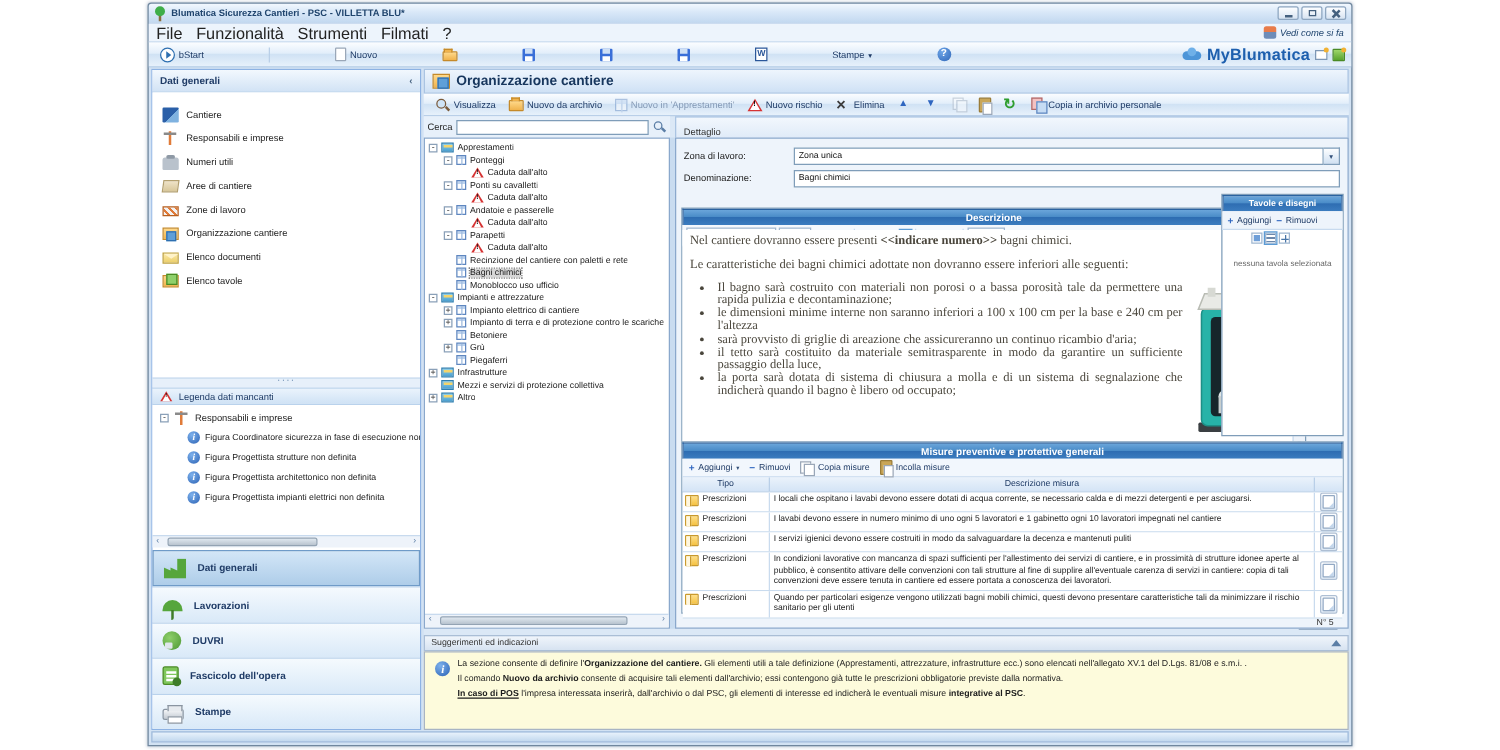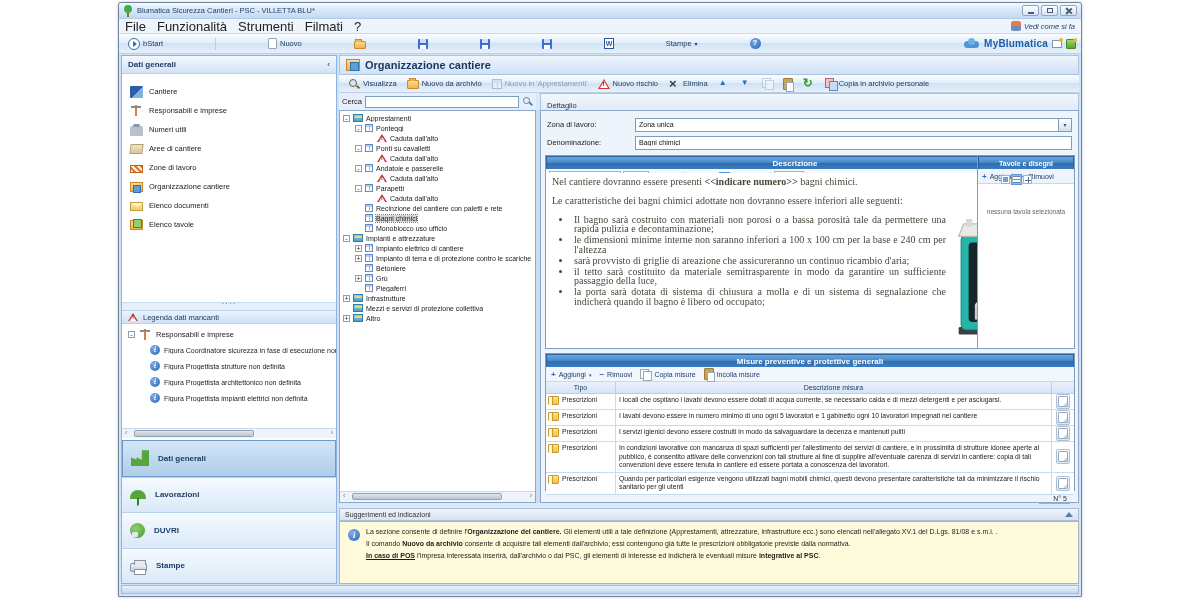--- a/index.html
+++ b/index.html
@@ -6,42 +6,42 @@
     font-family:"Liberation Sans", sans-serif;}
   *{box-sizing:border-box;}
   .stage{position:relative;width:1200px;height:600px;background:#fff;}
 
   
   .win{position:absolute;left:118px;top:2px;width:964px;height:595px;background:#d2e2f3;
     border:1px solid #70879e;border-radius:3px 3px 0 0;box-shadow:0 0 3px rgba(60,90,130,.35);}
   .titlebar{position:absolute;left:0;right:0;top:0;height:16px;display:flex;align-items:center;
     padding:0 4px;background:linear-gradient(#f2f8fe,#d9e8f8 45%,#c3d9f0);border-radius:3px 3px 0 0;
     border-bottom:1px solid #b5cce6;}
-  .title-text{font-size:7.5px;color:#20456e;margin-left:4px;white-space:nowrap;}
+  .title-text{font-size:7.5px;color:#20456e;margin-left:4px;white-space:nowrap;font-weight:bold;}
   .winctl{margin-left:auto;display:flex;gap:2px;}
   .wbtn{width:17px;height:11px;border:1px solid #8ea6c0;border-radius:2px;
     background:linear-gradient(#fdfeff,#d8e4f2);display:inline-flex;align-items:center;justify-content:center;}
   .g-min{width:6px;height:2px;background:#44607e;margin-top:4px;}
   .g-max{width:6px;height:5px;border:1px solid #44607e;}
   .g-close{position:relative;width:7px;height:7px;}
   .g-close::before,.g-close::after{content:"";position:absolute;left:3px;top:0;width:1.5px;height:8px;background:#44607e;}
   .g-close::before{transform:rotate(45deg);} .g-close::after{transform:rotate(-45deg);}
 
   .menubar{position:absolute;left:0;right:0;top:16px;height:15px;background:#edf4fc;
     border-bottom:1px solid #c8daee;display:flex;align-items:center;padding:0 6px;}
   .menu-item{font-size:13px;color:#222;margin-right:11px;cursor:default;}
   .vedi{margin-left:auto;display:flex;align-items:center;gap:3px;font-size:7.5px;color:#20456e;font-style:italic;}
 
   .qtoolbar{position:absolute;left:0;right:0;top:31px;height:20px;display:flex;align-items:center;
     padding:0 5px;background:linear-gradient(#fbfdff,#e2eefa 45%,#d0e2f4 50%,#e7f1fb);
     border-bottom:1px solid #b9cfe8;gap:44px;}
   .qbtn{display:inline-flex;align-items:center;gap:3px;font-size:7.5px;color:#1f3b66;padding:1px 4px;border-radius:2px;}
   .sep{width:1px;height:12px;background:#b9cfe8;margin:0 4px;}
   .brandwrap{margin-left:auto;display:flex;align-items:center;gap:4px;}
-  .brand-name{font-size:10px;font-weight:bold;color:#1d5fae;letter-spacing:.2px;}
+  .brand-name{font-size:13px;font-weight:bold;color:#1d5fae;letter-spacing:.2px;}
   .g-dd::after{content:"▾";font-size:6px;color:#1f3b66;}
 
   
   .ic{display:inline-block;vertical-align:middle;flex:none;position:relative;}
   .ic-tree{width:10px;height:12px;}
   .ic-tree::before{content:"";position:absolute;left:4px;top:6px;width:2px;height:6px;background:#8a6d3b;}
   .ic-tree::after{content:"";position:absolute;left:1px;top:0;width:8px;height:8px;border-radius:50%;background:#3fae49;}
   .ic-play{width:12px;height:12px;border:1px solid #2e6fb0;border-radius:50%;background:#fff;}
   .ic-play::after{content:"";position:absolute;left:4px;top:2px;border-left:4px solid #2e6fb0;border-top:3px solid transparent;border-bottom:3px solid transparent;}
   .ic-page{width:9px;height:11px;background:#fff;border:1px solid #9aa7b8;border-radius:1px;}
@@ -207,21 +207,21 @@
   .f-input{flex:1;height:14px;border:1px solid #7f9db9;background:#fff;font-size:7px;color:#111;
     padding:0 3px;display:flex;align-items:center;font-family:"Liberation Sans",sans-serif;}
   .f-dd{width:13px;height:14px;border:1px solid #7f9db9;border-left:none;background:linear-gradient(#fdfeff,#cfe0f2);
     display:flex;align-items:center;justify-content:center;}
   .f-dd::after{content:"▾";font-size:6px;color:#33507a;}
 
   .bluehdr{height:13px;line-height:13px;text-align:center;color:#fff;font-size:8px;font-weight:bold;
     background:linear-gradient(#6aa5da 0%,#4a8cc8 45%,#2e6db2 50%,#3b7cbf 100%);
     border:1px solid #2a62a0;border-bottom:none;}
   .panel{position:absolute;background:#fff;border:1px solid #7f9db9;}
-  .p-descr{left:4px;top:44px;width:500px;height:194px;}
+  .p-descr{left:4px;top:55px;width:500px;height:194px;}
   .p-tavole{left:436px;top:44px;width:98px;height:194px;}
   .p-misure{left:4px;top:242px;width:530px;height:138px;}
 
   .rtfbar{height:17px;display:flex;align-items:center;gap:2px;padding:0 3px;background:#f4f8fd;
     border-bottom:1px solid #c8daee;}
   .rt-dd{display:flex;align-items:center;border:1px solid #9fb6d0;background:#fff;height:12px;
     font-size:6.5px;color:#222;padding:0 2px;gap:2px;}
   .rt-dd::after{content:"▾";font-size:5px;color:#33507a;}
   .rt-font{width:72px;} .rt-size{width:26px;} .rt-zoom{width:30px;}
   .rt-b{font-weight:bold;font-size:7.5px;color:#222;padding:0 2px;}
@@ -452,20 +452,24 @@
           </div>
           <div class="nav-item">
             <span class="ic nic nic-umbrella"></span>
             <span class="nav-label">Lavorazioni</span>
           </div>
           <div class="nav-item">
             <span class="ic nic nic-duvri"></span>
             <span class="nav-label">DUVRI</span>
           </div>
           <div class="nav-item">
+            <span class="ic nic nic-fascicolo"></span>
+            <span class="nav-label">Fascicolo dell'opera</span>
+          </div>
+          <div class="nav-item">
             <span class="ic nic nic-print"></span>
             <span class="nav-label">Stampe</span>
           </div>
         </div>
   </div>
 
   <div class="content">
     <div class="chead">
       <span class="ic chead-ic"></span>
       <span>Organizzazione cantiere</span>

